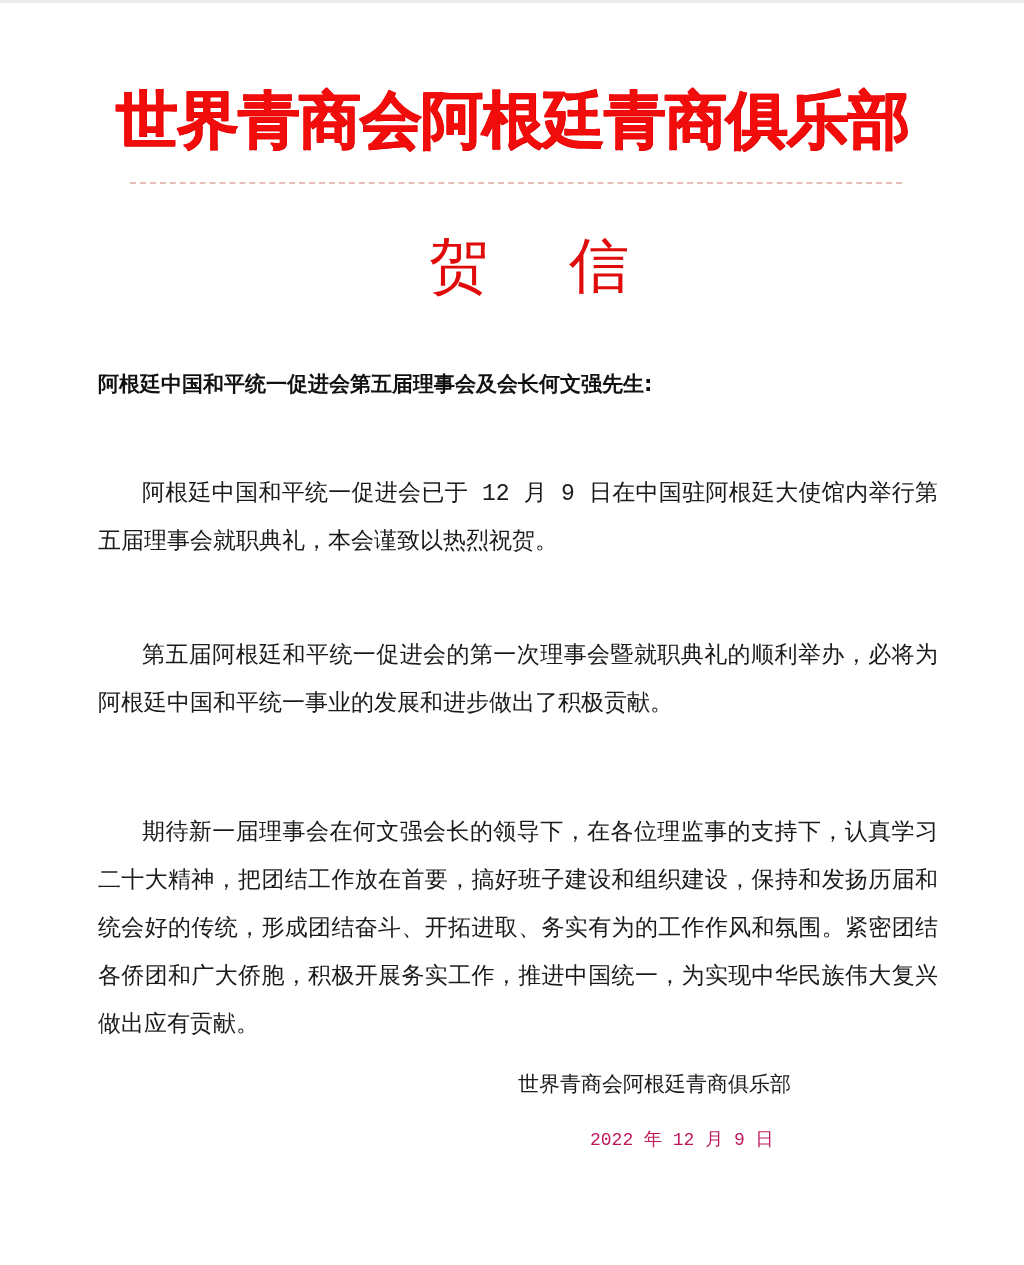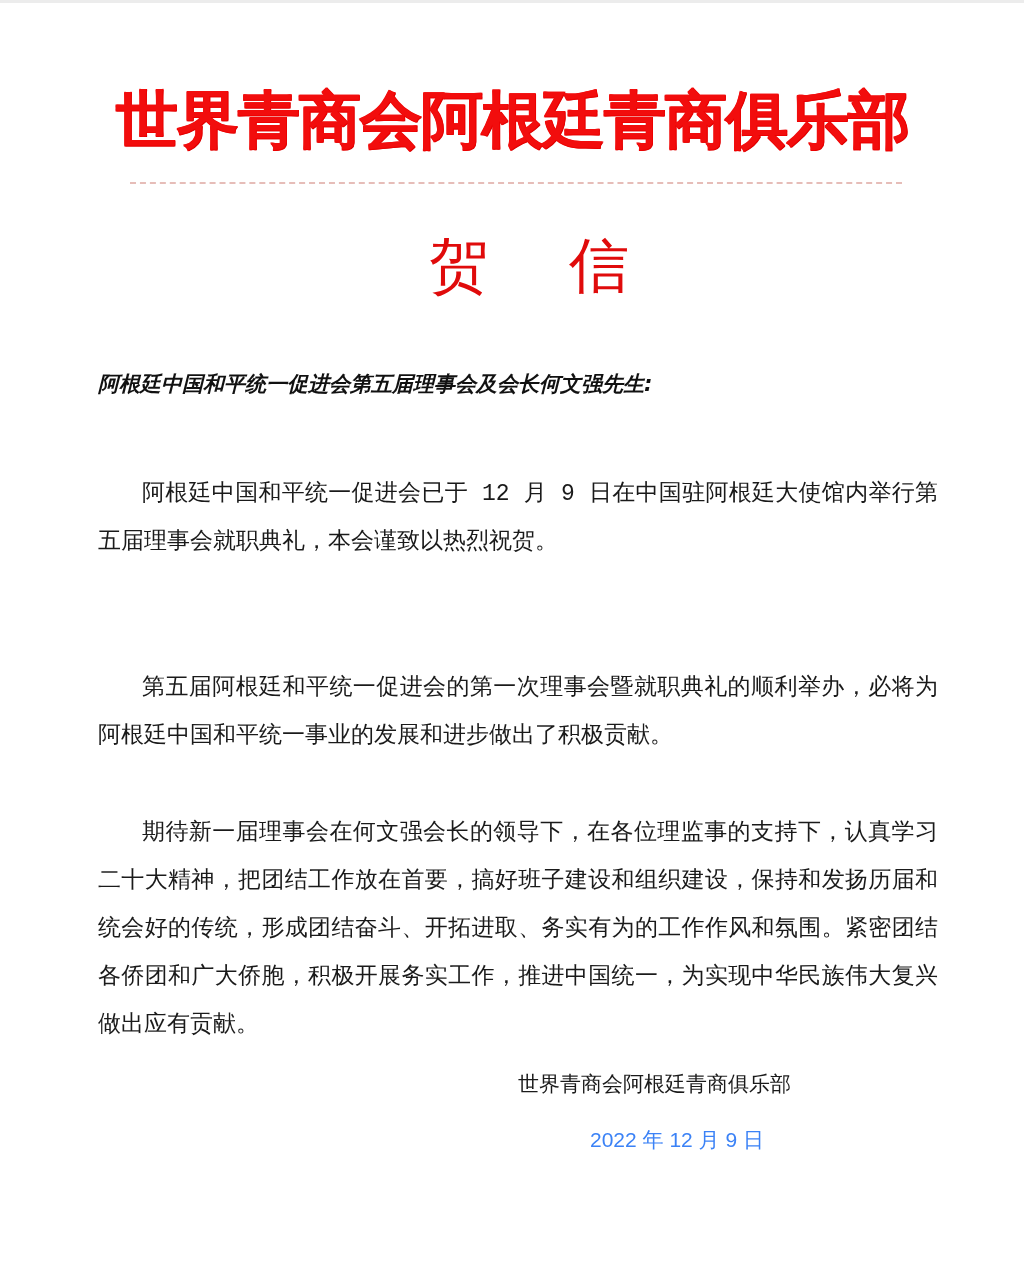--- a/index.html
+++ b/index.html
@@ -55,52 +55,51 @@
     .doc-title .gap { width: 80px; }
     .salutation {
       position: absolute;
       left: 98px; top: 366px;
       font-family: "DejaVu Sans", "Liberation Sans", sans-serif;
       font-weight: bold;
       font-size: 21px;
       line-height: 36px;
       color: #111;
       white-space: nowrap;
-      font-style: italic;
     }
     .para {
       position: absolute;
       left: 98px;
       width: 840px;
       font-family: Liberation Mono, monospace;
       font-size: 23px;
       line-height: 48px;
       color: #1a1a1a;
       text-align: justify;
       text-indent: 44px;
     }
     .para-1 { top: 470px; }
-    .para-2 { top: 664px; }
+    .para-2 { top: 632px; }
     .para-3 { top: 809px; }
     .signature {
       position: absolute;
       left: 518px; top: 1066px;
       font-family: "DejaVu Serif", "Liberation Serif", serif;
       font-size: 21px;
       line-height: 36px;
       color: #1a1a1a;
       white-space: nowrap;
     }
     .date {
       position: absolute;
       left: 590px; top: 1122px;
-      font-family: Liberation Sans, sans-serif;
-      font-size: 21px;
+      font-family: Liberation Mono, monospace;
+      font-size: 18px;
       line-height: 36px;
-      color: #3b82f6;
+      color: #be185d;
       white-space: nowrap;
     }
   </style>
 </head>
 <body>
 
 <div class="top-strip"></div>
 
 <div class="letterhead">世界青商会阿根廷青商俱乐部</div>
 

